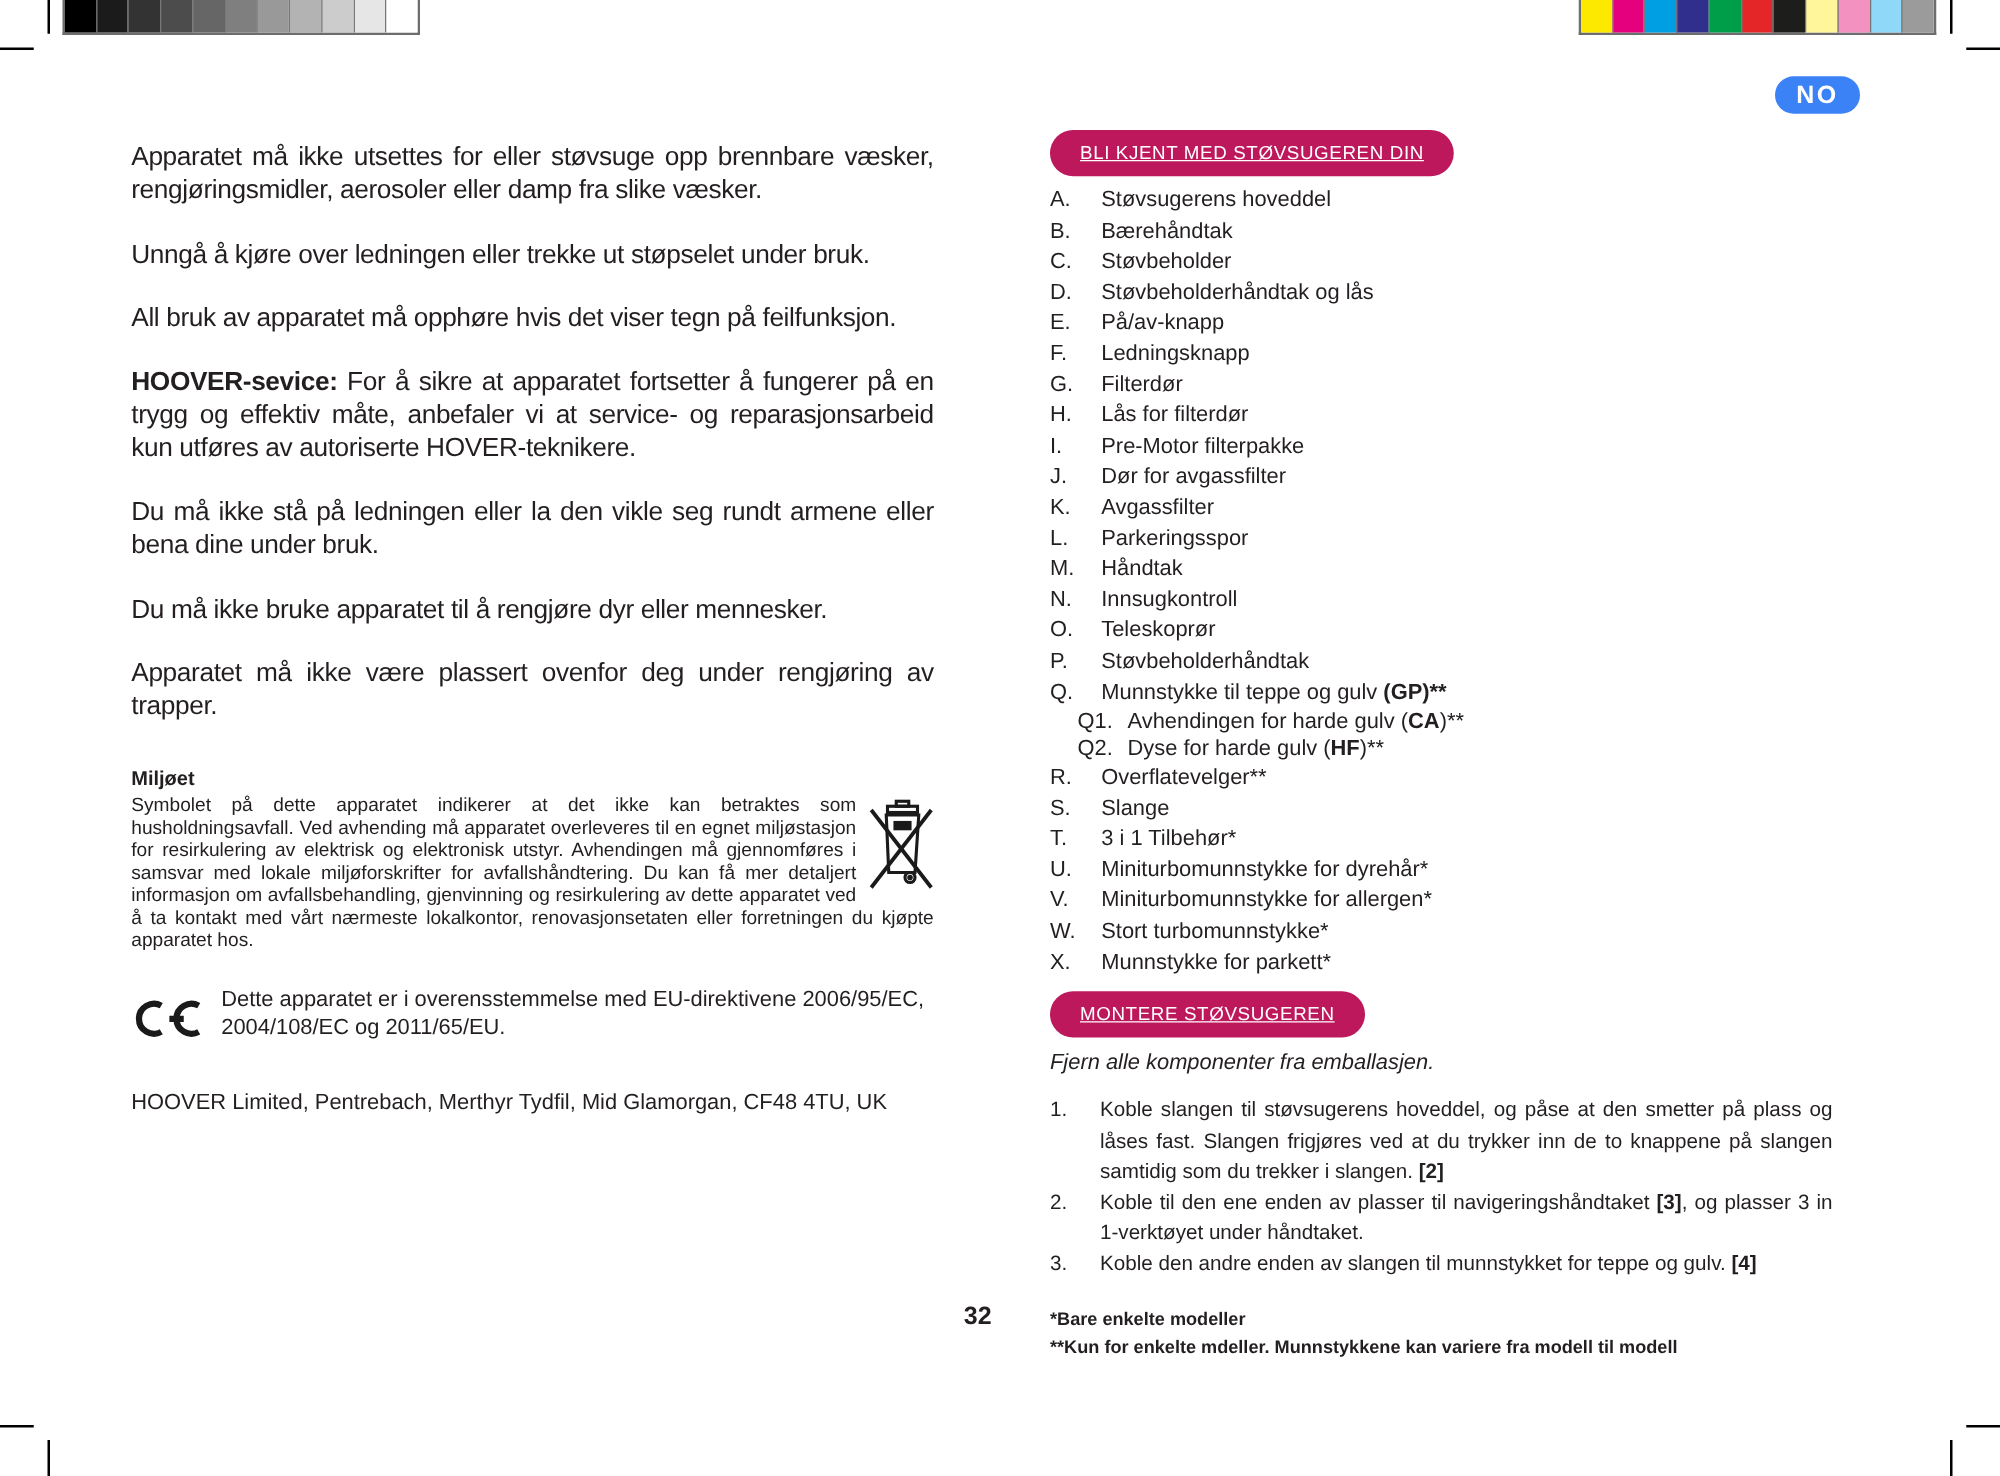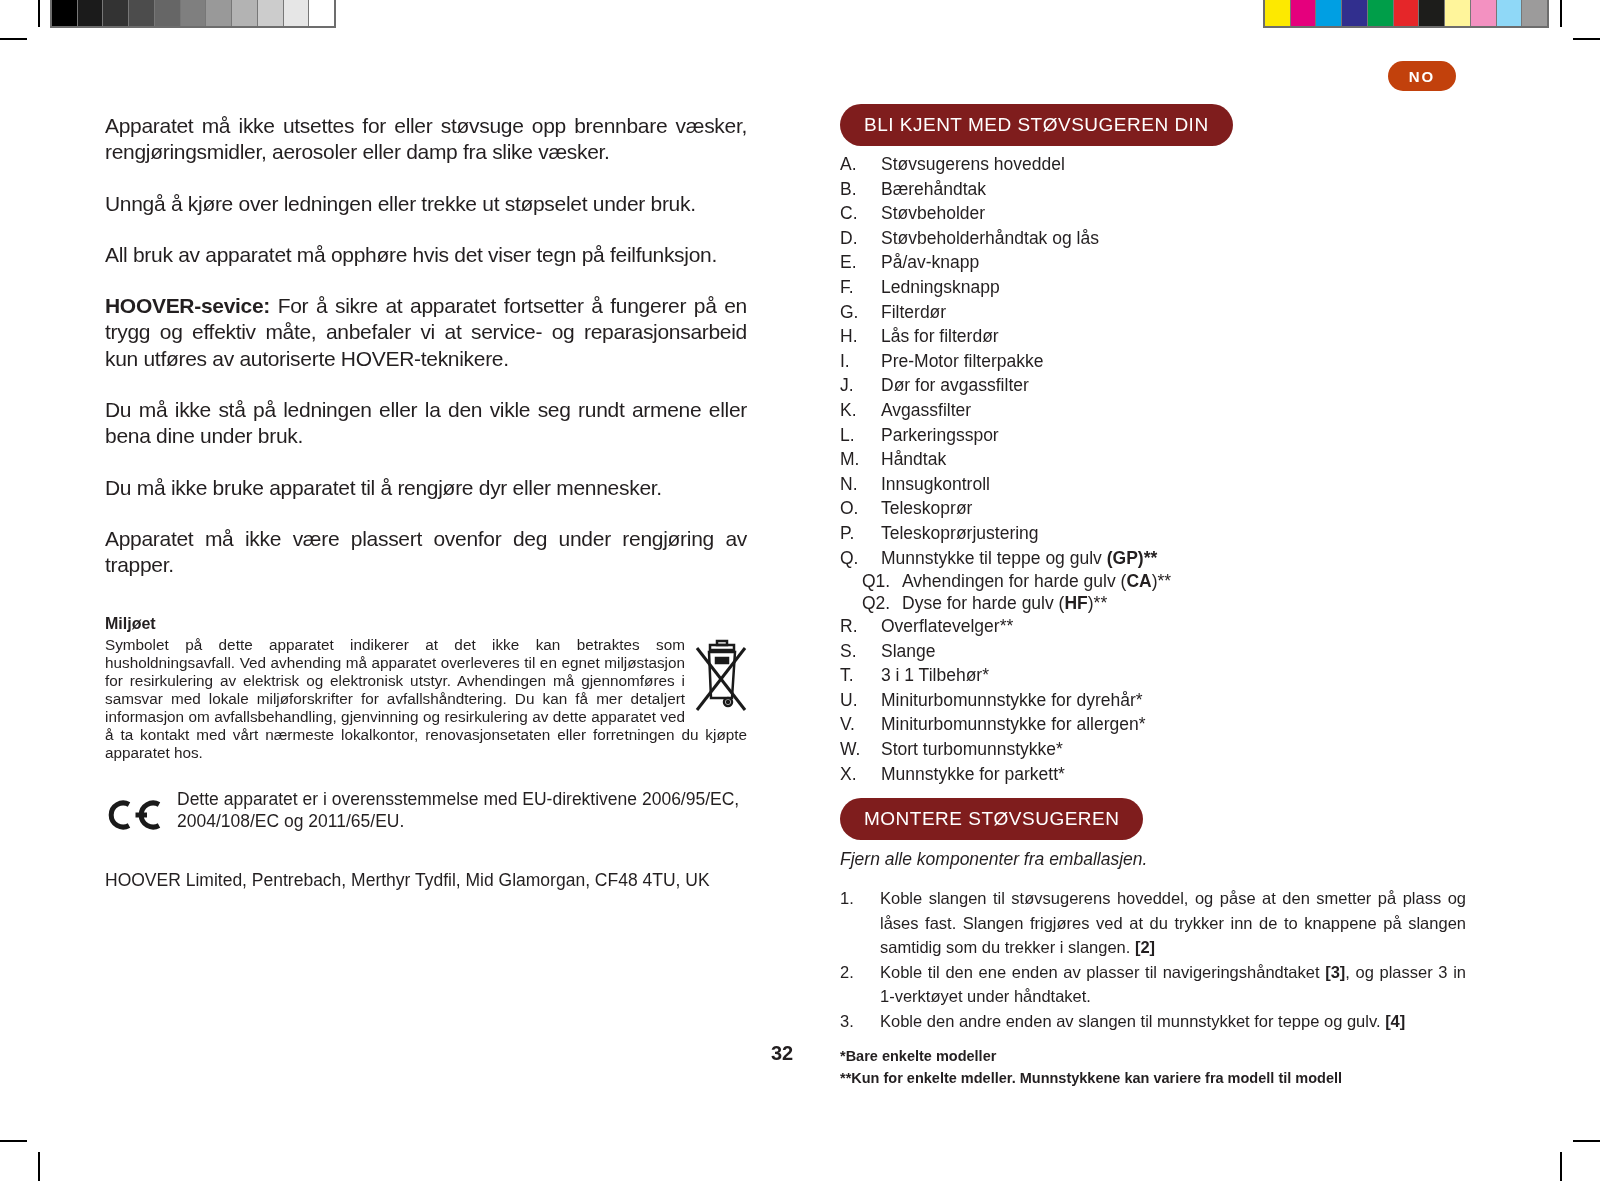--- a/index.html
+++ b/index.html
@@ -13,44 +13,44 @@
   .calbar {
     position:absolute; top:0; height:28px; width:286px;
     display:flex; border:2px solid #6d6d6d; border-top:none; box-sizing:border-box;
   }
   .calbar .swatch { flex:1 1 0; border-left:1px solid #777; }
   .calbar .swatch:first-child { border-left:none; }
   .graybar { left:50px; }
   .colorbar { left:1263px; }
   
   .lang-badge {
-    position:absolute; left:1388px; top:61px; width:68px; height:30px;
-    background:#c2410c; color:#fff; border-radius:15px;
-    font-size:15px; font-weight:bold; letter-spacing:2px;
+    position:absolute; left:1420px; top:61px; width:68px; height:30px;
+    background:#3b82f6; color:#fff; border-radius:15px;
+    font-size:20px; font-weight:bold; letter-spacing:2px;
     display:flex; align-items:center; justify-content:center;
   }
   
   .left-col { position:absolute; left:105px; top:113px; width:642px; }
   .left-col p.body {
     margin:0 0 25px 0; font-size:21px; line-height:26.3px;
     text-align:justify; letter-spacing:-0.3px;
   }
   .env { margin-top:36px; }
   .env-heading { font-size:16px; font-weight:bold; margin:0 0 3px 0; }
   .env-body { margin:0; font-size:15.3px; line-height:18px; text-align:justify; }
   .weee-wrap { float:right; width:52px; margin:2px 0 2px 10px; text-align:center; }
   .weee-bar { width:48px; height:15px; background:#1a1a1a; margin:8px auto 0 auto; }
   .ce-row { margin-top:24px; display:flex; align-items:flex-start; gap:14px;justify-content:space-between; }
   .ce-text { font-size:17.5px; line-height:22px; margin:2px 0 0 0; max-width:588px; }
   .address { margin-top:22px; font-size:17.5px; }
   
   .right-col { position:absolute; left:840px; top:104px; width:626px; }
   .pill {
-    display:inline-block; background:#7f1d1d; color:#fff; border-radius:22px;
-    font-size:19px; padding:10px 24px; letter-spacing:0.5px;
+    display:inline-block; background:#be185d; color:#fff; border-radius:22px;
+    font-size:15px; padding:10px 24px; letter-spacing:0.5px;text-decoration:underline;
   }
   .itemlist { margin-top:6px; }
   .li { display:flex; font-size:17.5px; line-height:24.6px; }
   .li .lbl { width:41px; flex:none; }
   .li.sub { padding-left:22px; line-height:22px; }
   .li.sub .lbl { width:40px; }
   .section2 { margin-top:12px; }
   .intro { font-size:17.5px; margin-top:9px;font-style:italic; }
   .steps { margin-top:16px; }
   .step { display:flex; font-size:16.5px; line-height:24.5px; }
@@ -212,21 +212,21 @@
       <div class="li">
           <span class="lbl">N.</span>
           <span class="txt"><span>Innsugkontroll</span><b class="inlinebold"></b><span></span></span>
         </div>
       <div class="li">
           <span class="lbl">O.</span>
           <span class="txt"><span>Teleskoprør</span><b class="inlinebold"></b><span></span></span>
         </div>
       <div class="li">
           <span class="lbl">P.</span>
-          <span class="txt"><span>Teleskoprørjustering</span><b class="inlinebold"></b><span></span></span>
+          <span class="txt"><span>Støvbeholderhåndtak</span><b class="inlinebold"></b><span></span></span>
         </div>
       <div class="li">
           <span class="lbl">Q.</span>
           <span class="txt"><span>Munnstykke til teppe og gulv </span><b class="inlinebold">(GP)**</b><span></span></span>
         </div>
       <div class="li sub">
           <span class="lbl">Q1.</span>
           <span class="txt"><span>Avhendingen for harde gulv (</span><b class="inlinebold">CA</b><span>)**</span></span>
         </div>
       <div class="li sub">

